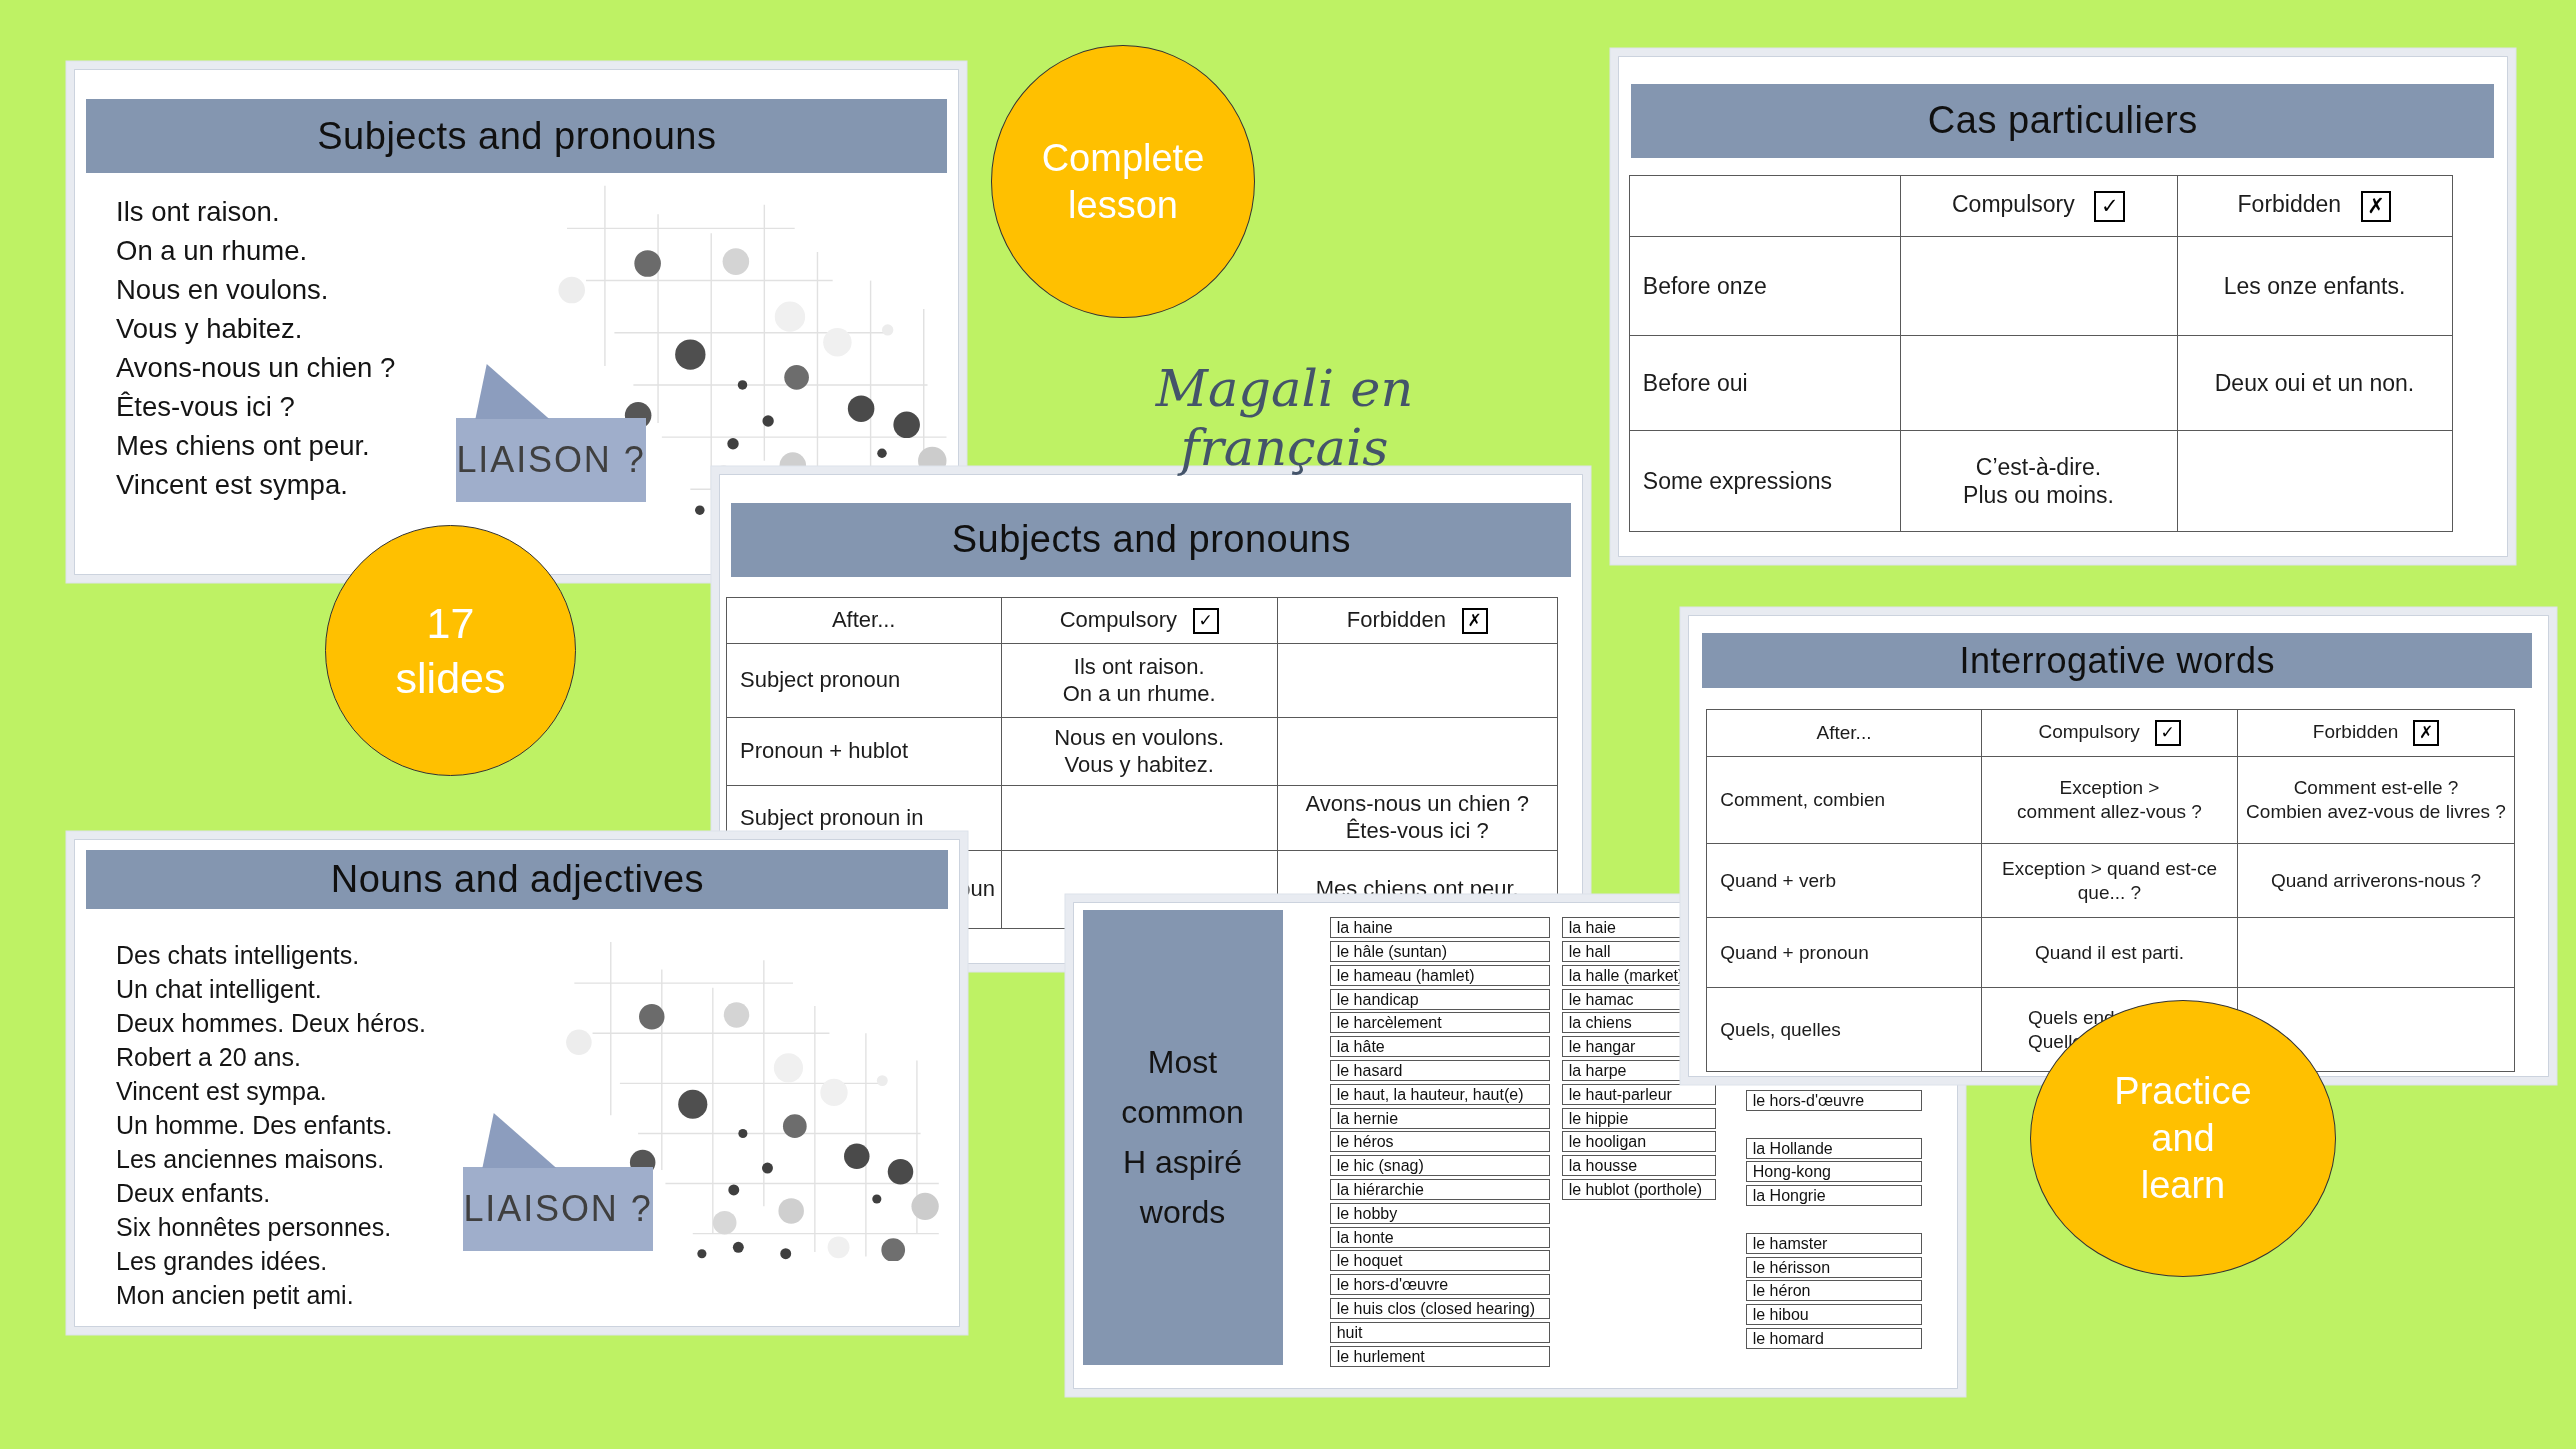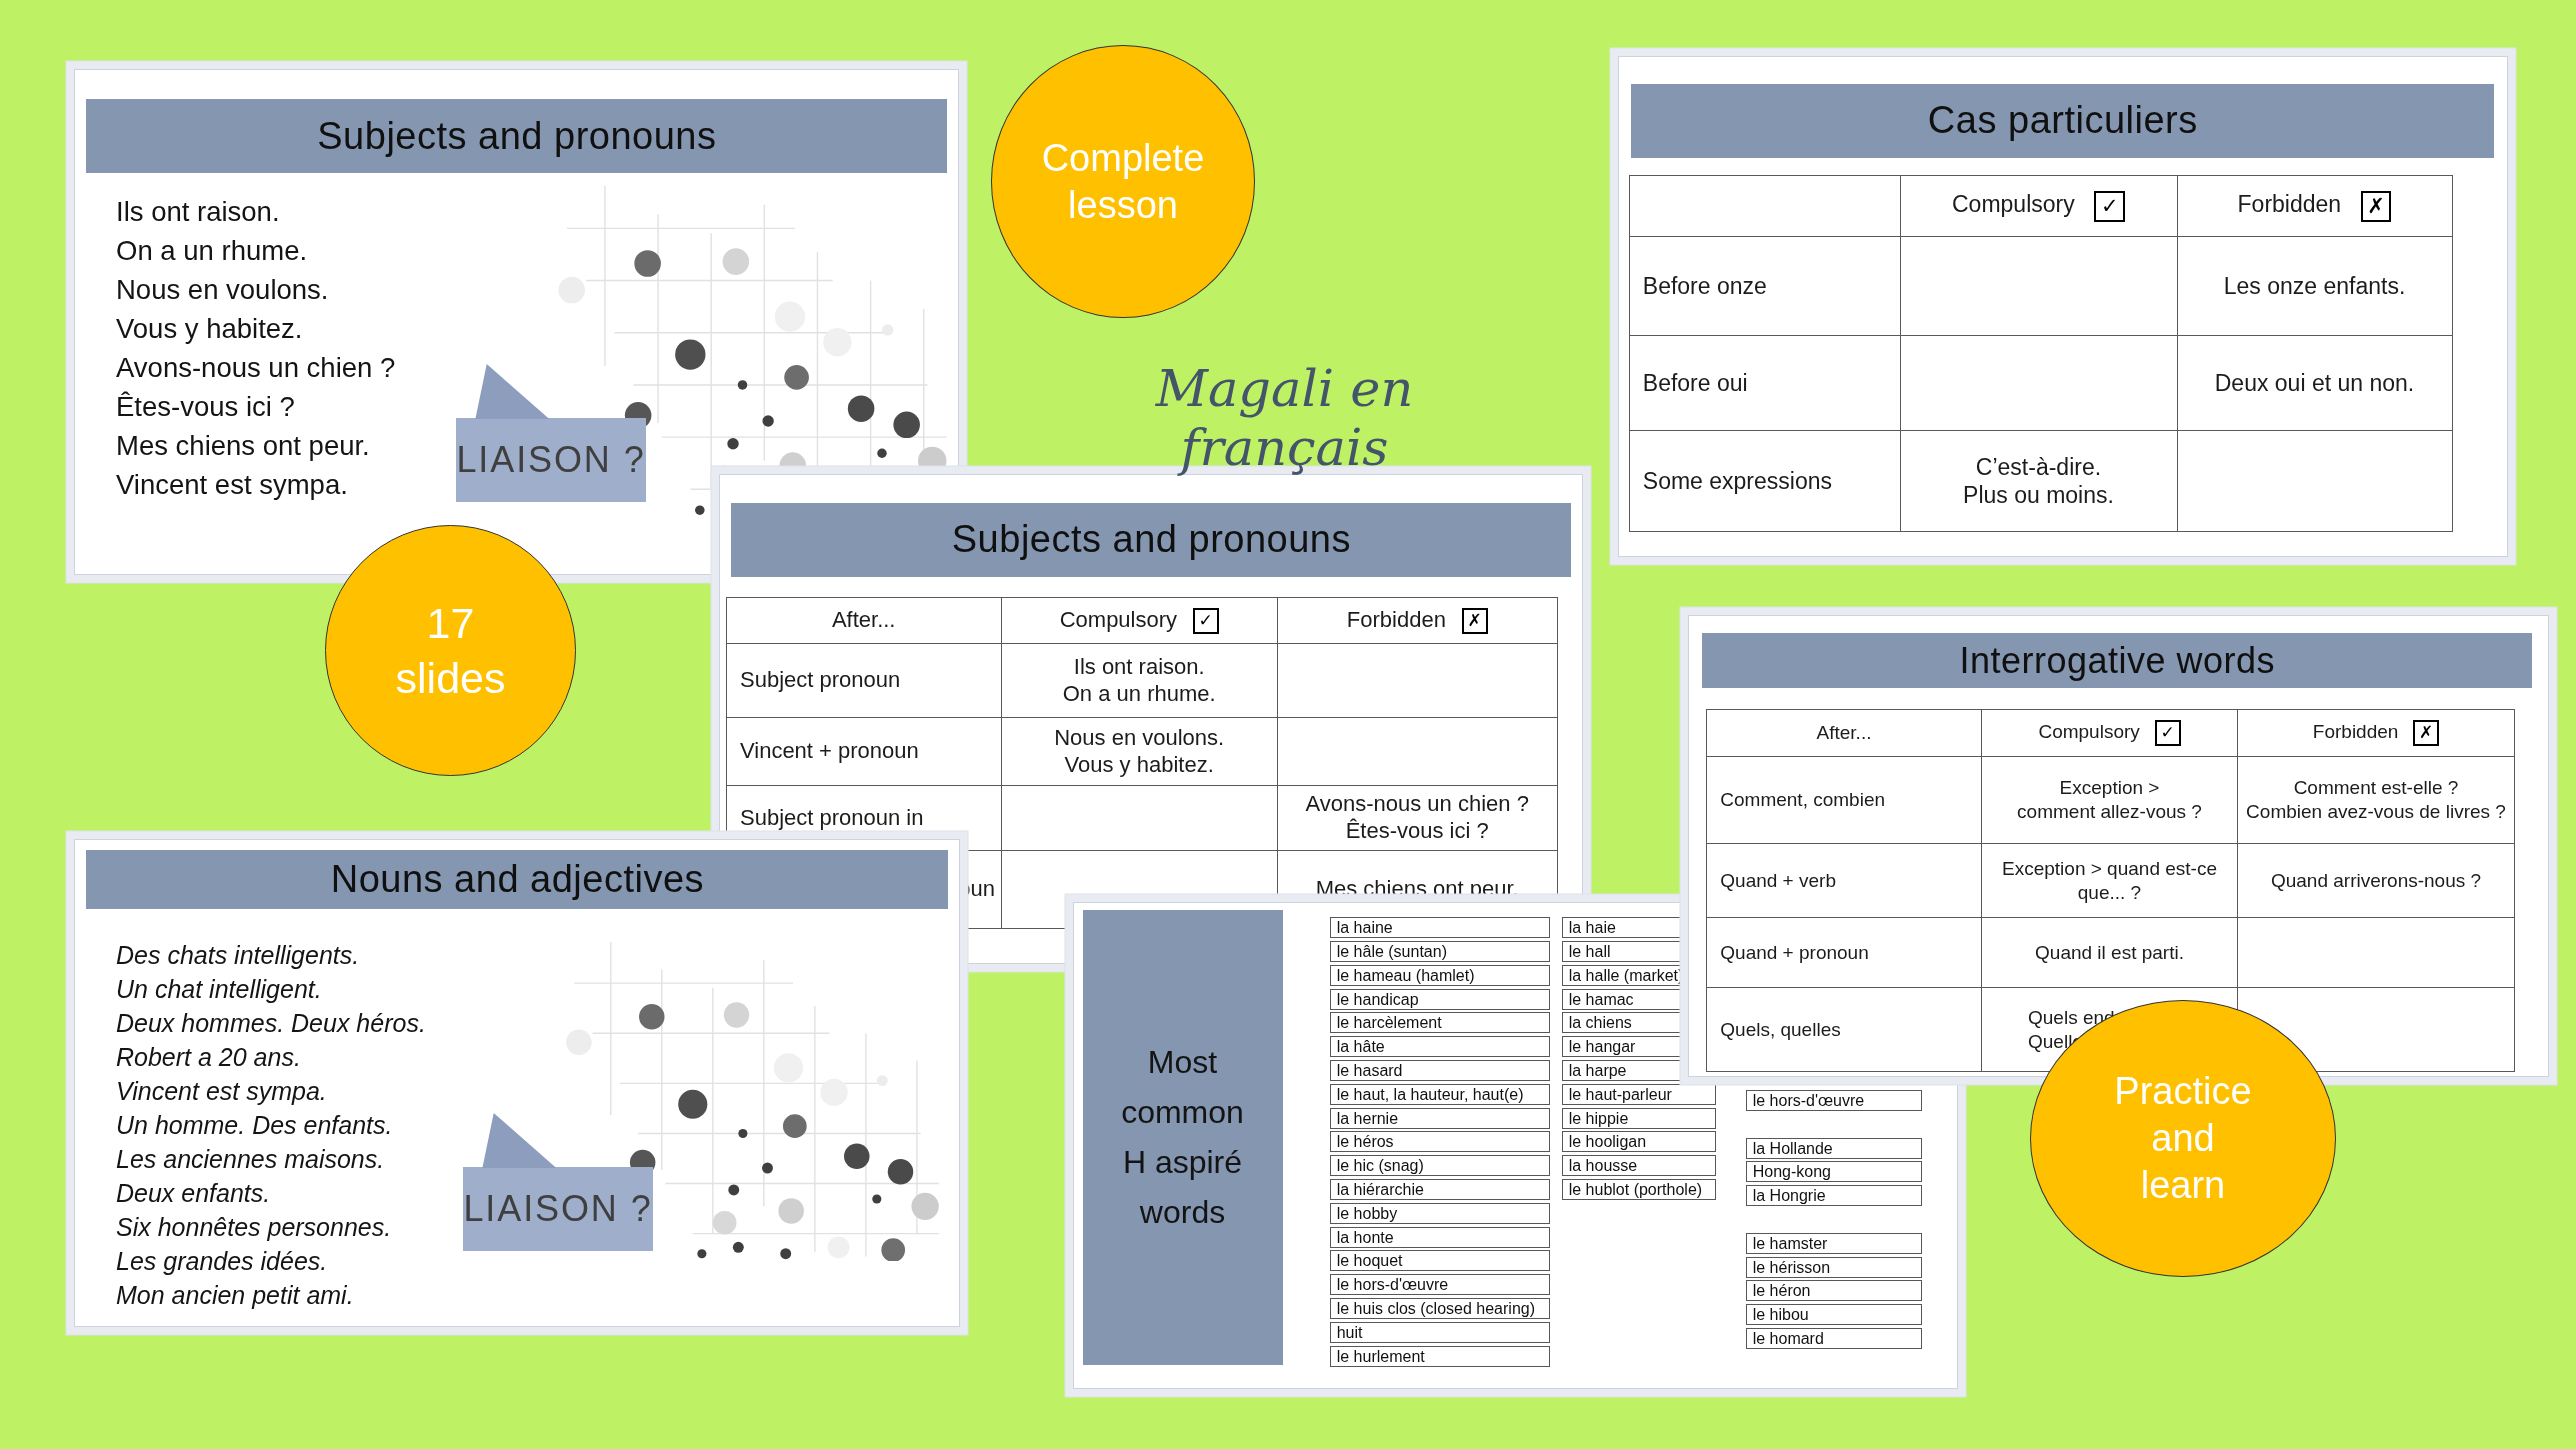--- a/index.html
+++ b/index.html
@@ -200,21 +200,21 @@
                 </span>
           </th>
         </tr>
         <tr style="height:74px">
           <td class="label-cell">Subject pronoun</td>
           <td class="value-cell prelines">Ils ont raison.
 On a un rhume.</td>
           <td class="value-cell prelines"></td>
         </tr>
         <tr style="height:68px">
-          <td class="label-cell">Vincent + pronoun</td>
+          <td class="label-cell">Pronoun + hublot</td>
           <td class="value-cell prelines">Nous en voulons.
 Vous y habitez.</td>
           <td class="value-cell prelines"></td>
         </tr>
         <tr style="height:65px">
           <td class="label-cell">Subject pronoun in</td>
           <td class="value-cell prelines"></td>
           <td class="value-cell prelines">Avons-nous un chien ?
 Êtes-vous ici ?</td>
         </tr>
@@ -268,21 +268,21 @@
         <circle cx="405" cy="300" r="15" fill="#cccccc"></circle>
           <circle cx="185" cy="318" r="13" fill="#d8d8d8"></circle>
         <circle cx="200" cy="345" r="6" fill="#3f3f3f"></circle>
           <circle cx="252" cy="352" r="6" fill="#3f3f3f"></circle>
         <circle cx="160" cy="352" r="5" fill="#3f3f3f"></circle>
           <circle cx="310" cy="345" r="12" fill="#f0f0f0"></circle>
         <circle cx="370" cy="348" r="13" fill="#6f6f6f"></circle>
           <circle cx="218" cy="395" r="13" fill="#5a5a5a"></circle>
       </g>
     </svg>
-    <div class="bodylines" style="left:41px;top:98px;font-size:25px;line-height:34px;font-style:italic;">Des chats intelligents.
+    <div class="bodylines" style="left:41px;top:98px;font-size:25px;line-height:34px;">Des chats intelligents.
 Un chat intelligent.
 Deux hommes. Deux héros.
 Robert a 20 ans.
 Vincent est sympa.
 Un homme. Des enfants.
 Les anciennes maisons.
 Deux enfants.
 Six honnêtes personnes.
 Les grandes idées.
 Mon ancien petit ami.</div>

